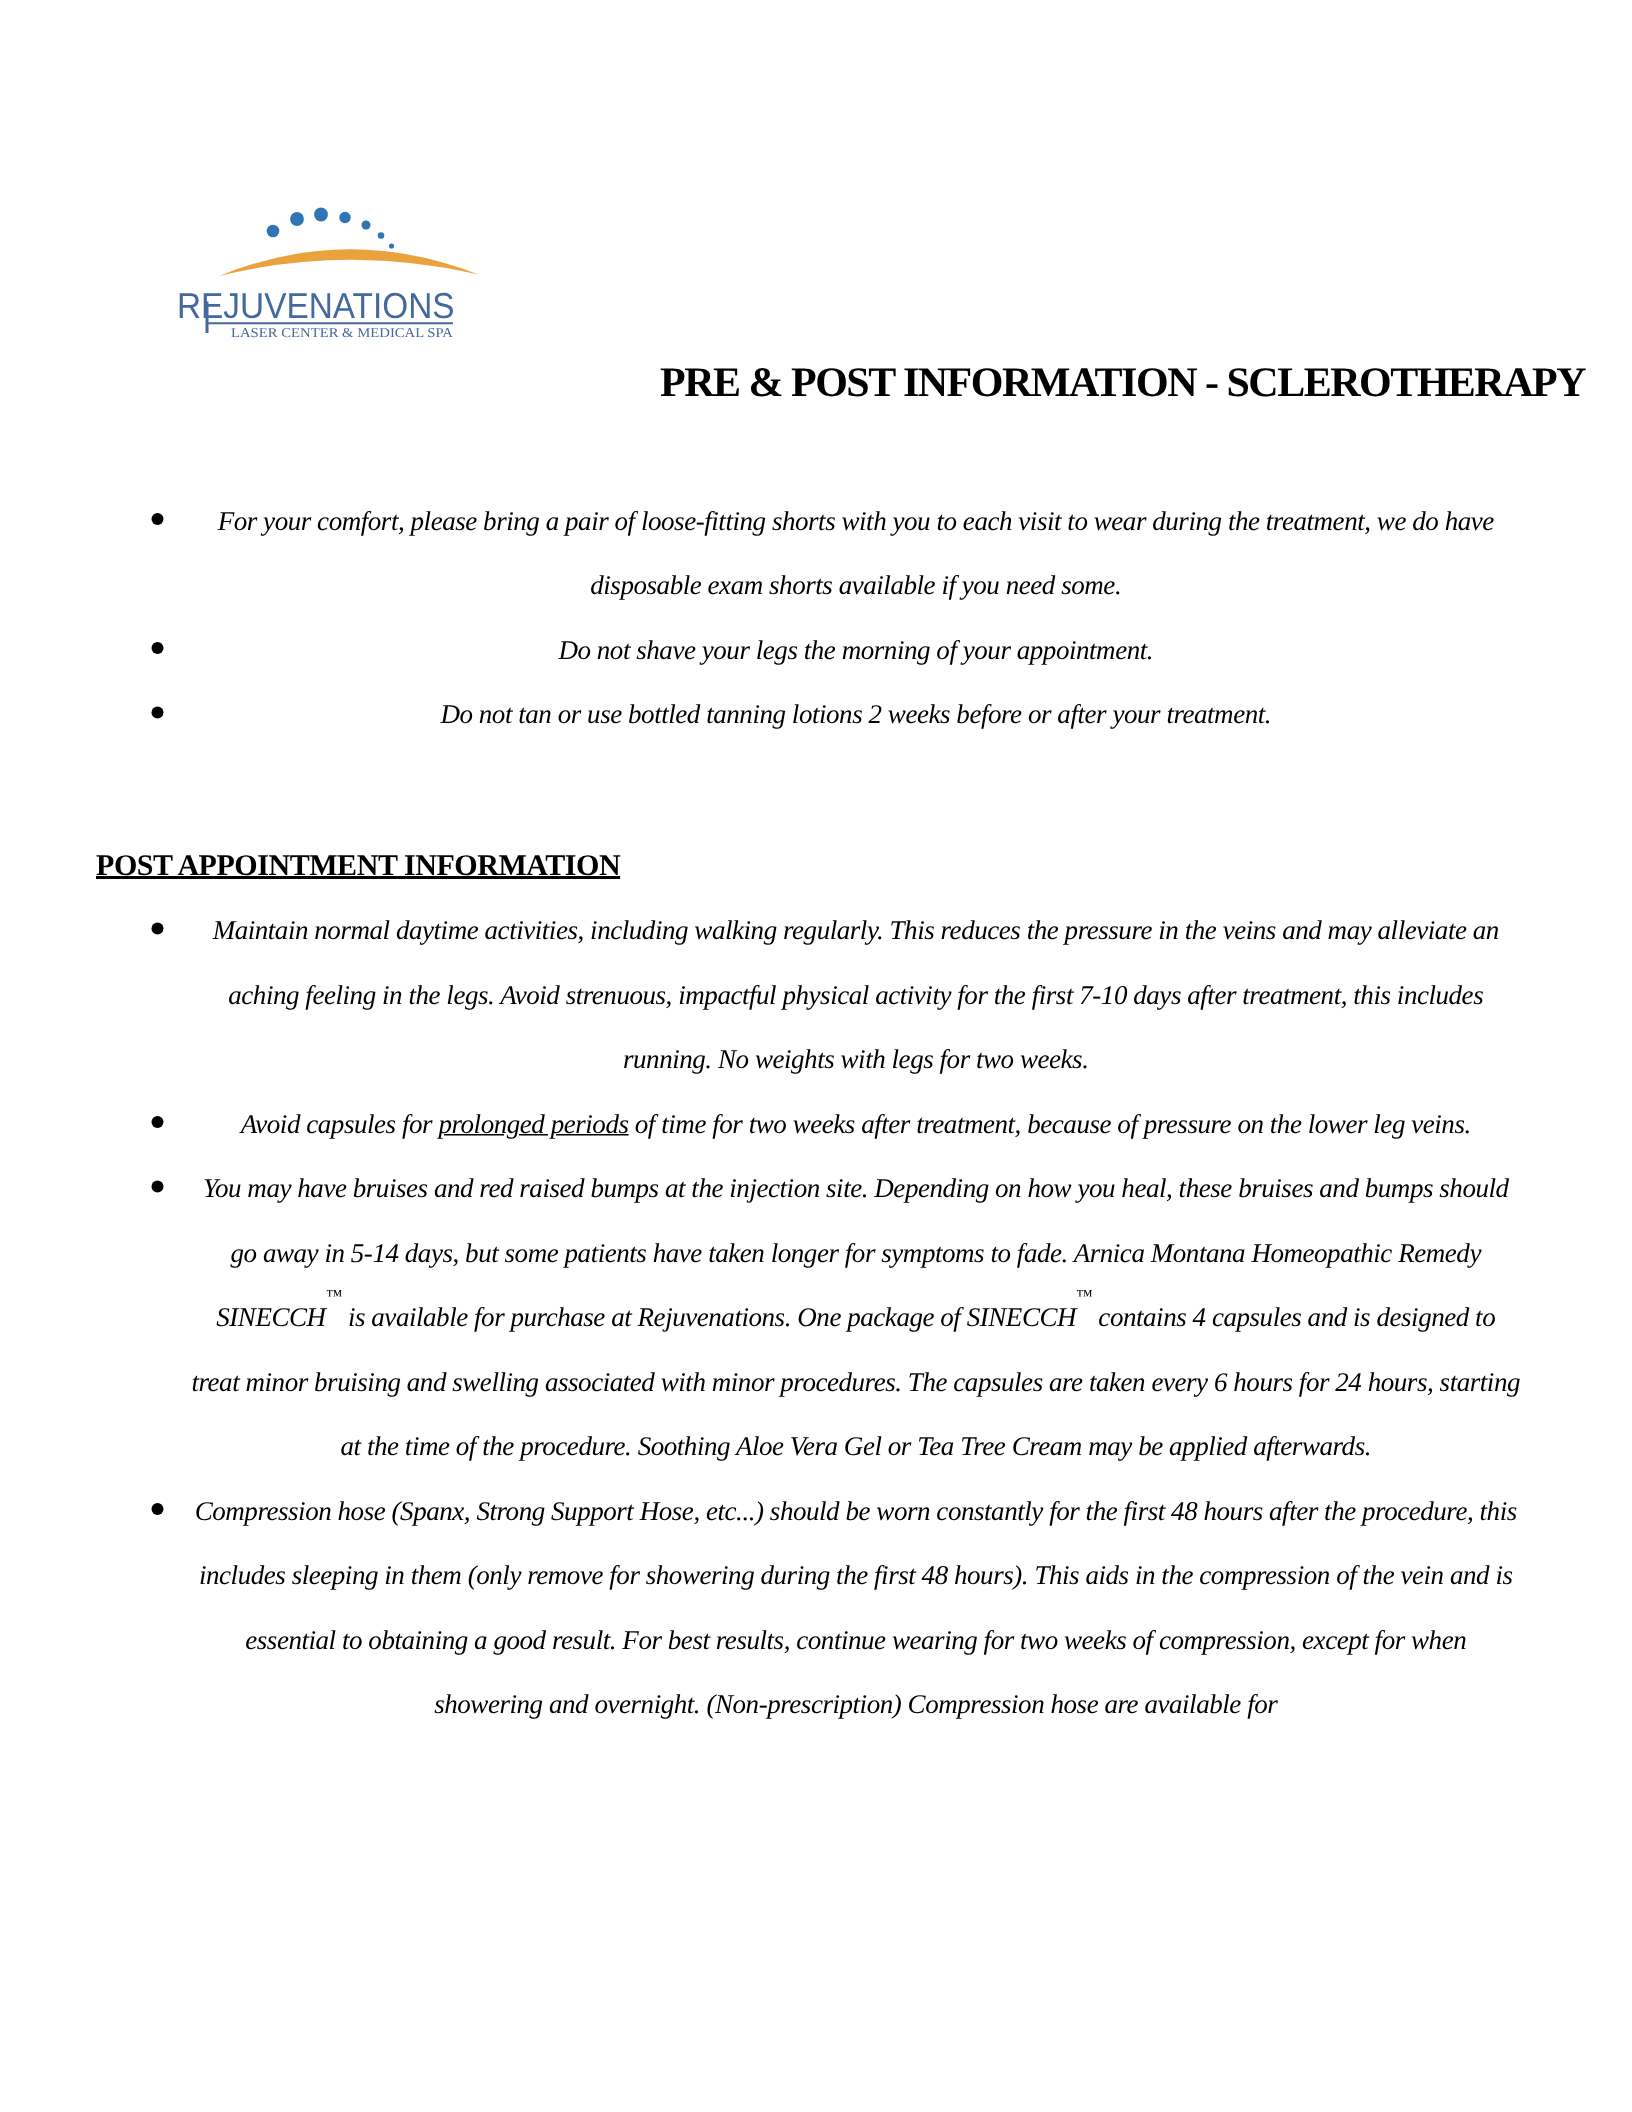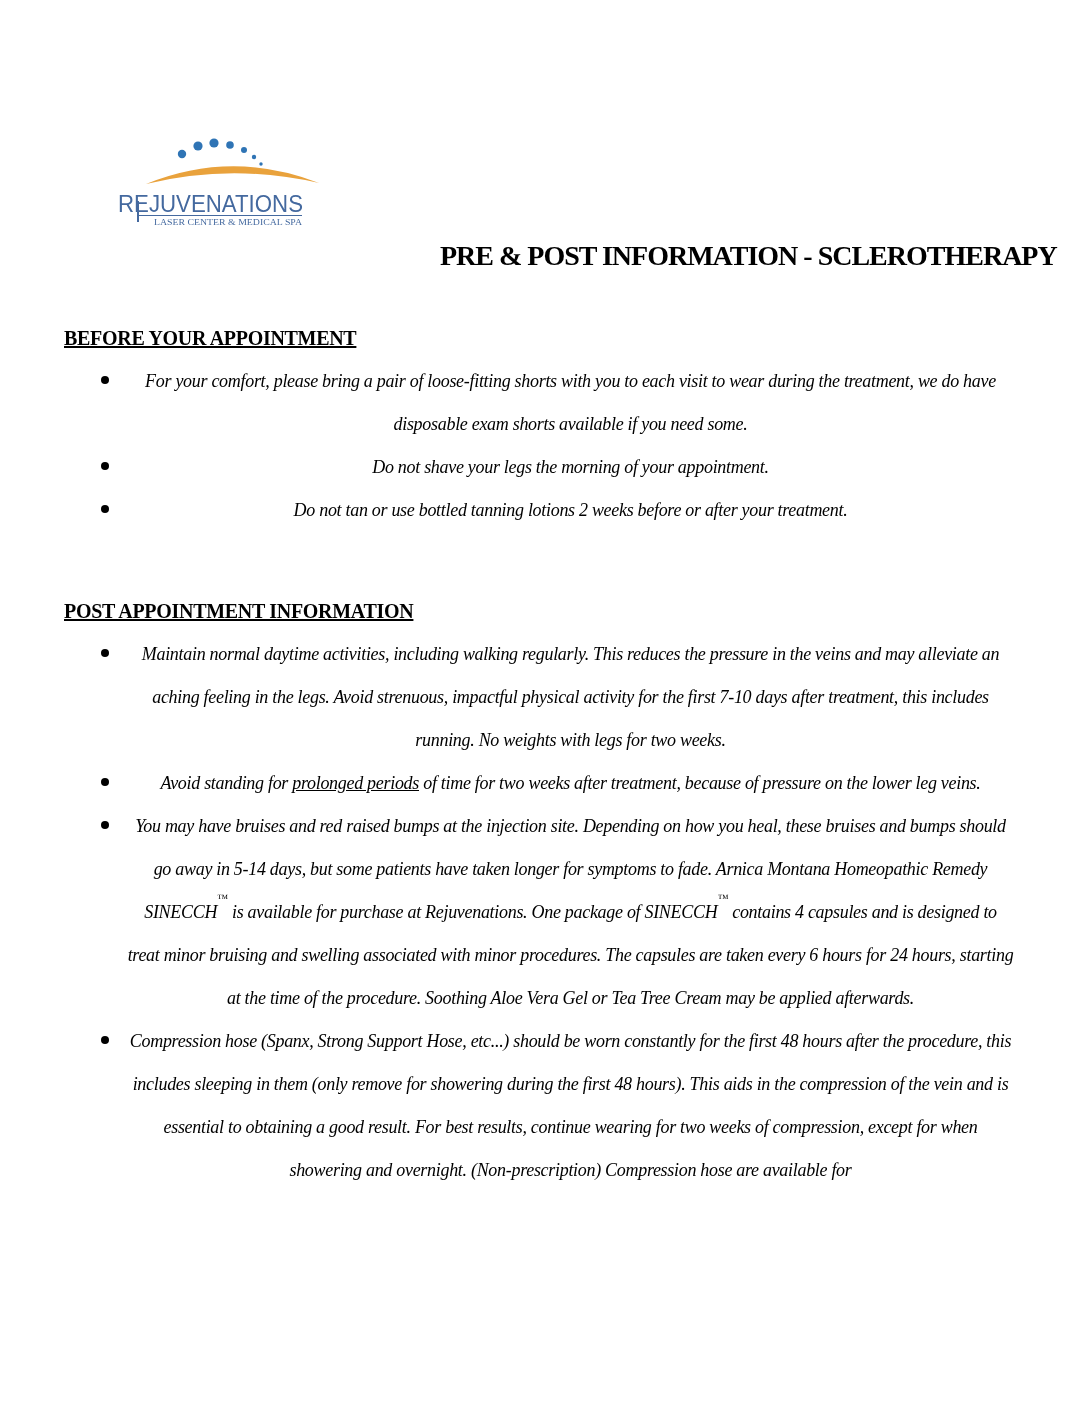--- a/index.html
+++ b/index.html
@@ -114,31 +114,30 @@
     <line x1="38" y1="78" x2="38" y2="99" stroke="#44699f" stroke-width="2"></line>
     <text x="54" y="101.5" textLength="148" lengthAdjust="spacingAndGlyphs" font-family="Liberation Serif, serif" font-size="9" fill="#44699f">LASER CENTER &amp; MEDICAL SPA</text>
   </svg>
 </div>
 
 <div class="doc-title">PRE &amp; POST INFORMATION - SCLEROTHERAPY</div>
 
 <div class="content">
 
   <div class="section">
-    <h2 class="section-heading">BEFORE YOUR APPOINTMENT</h2>
     <ul class="bullets">
       <li><span>For your comfort, please bring a pair of loose-fitting shorts with you to each visit to wear during the treatment, we do have disposable exam shorts available if you need some.</span></li>
       <li><span>Do not shave your legs the morning of your appointment.</span></li>
       <li><span>Do not tan or use bottled tanning lotions 2 weeks before or after your treatment.</span></li>
     </ul>
   </div>
 
   <div class="section">
     <h2 class="section-heading">POST APPOINTMENT INFORMATION</h2>
     <ul class="bullets">
       <li><span>Maintain normal daytime activities, including walking regularly.  This reduces the pressure in the veins and may alleviate an aching feeling in the legs.  Avoid strenuous, impactful physical activity for the first 7-10 days after treatment, this includes running.  No weights with legs for two weeks.</span></li>
-      <li><span>Avoid standing for </span><span class="u">prolonged periods</span><span> of time for two weeks after treatment, because of pressure on the lower leg veins.</span></li>
+      <li><span>Avoid capsules for </span><span class="u">prolonged periods</span><span> of time for two weeks after treatment, because of pressure on the lower leg veins.</span></li>
       <li><span>You may have bruises and red raised bumps at the injection site.  Depending on how you heal, these bruises and bumps should go away in 5-14 days, but some patients have taken longer for symptoms to fade.  Arnica Montana Homeopathic Remedy SINECCH</span><span class="sup">™</span><span> is available for purchase at Rejuvenations. One package of SINECCH</span><span class="sup">™</span><span> contains 4 capsules and is designed to treat minor bruising and swelling associated with minor procedures. The capsules are taken every 6 hours for 24 hours, starting at the time of the procedure.  Soothing Aloe Vera Gel or Tea Tree Cream may be applied afterwards.</span></li>
       <li><span>Compression hose (Spanx, Strong Support Hose, etc...) should be worn constantly for the first 48 hours after the procedure, this includes sleeping in them (only remove for showering during the first 48 hours). This aids in the compression of the vein and is essential to obtaining a good result.  For best results, continue wearing for two weeks of compression, except for when showering and overnight.    (Non-prescription) Compression hose are available for</span></li>
     </ul>
   </div>
 
 </div>
 
 </body></html>

